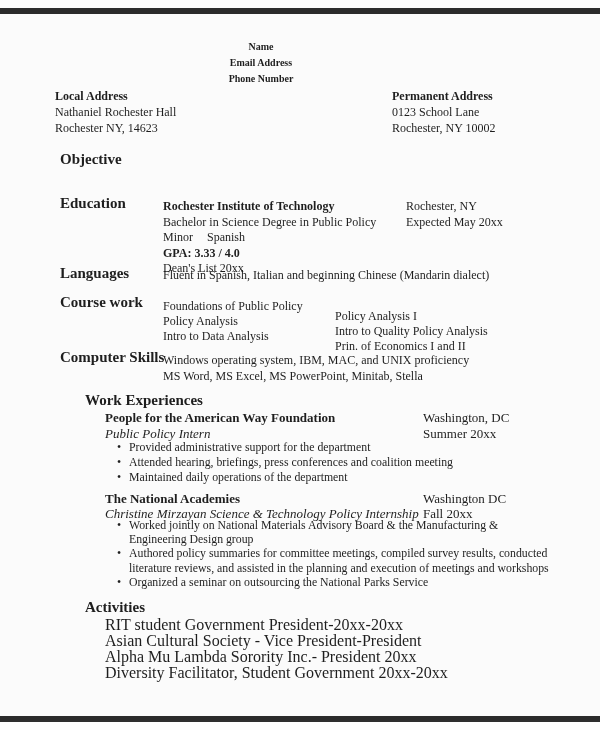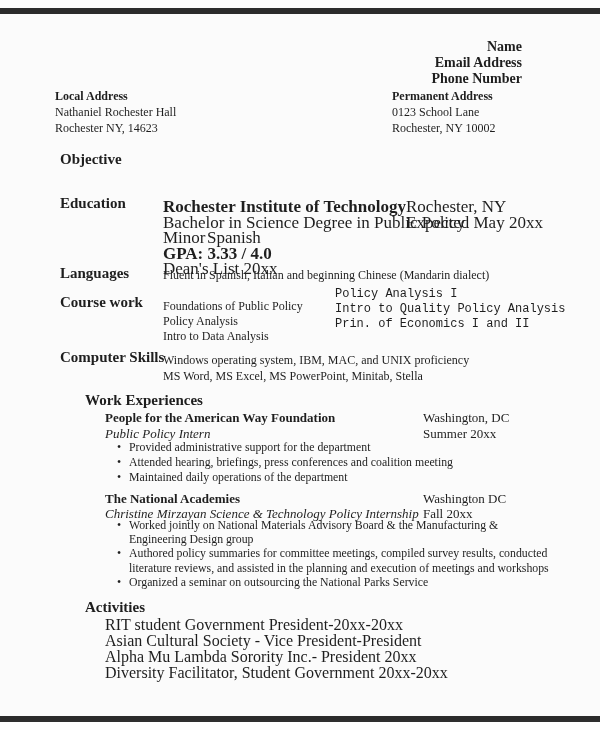--- a/index.html
+++ b/index.html
@@ -10,25 +10,25 @@
     color:#1e1e1e;
     -webkit-font-smoothing:antialiased;
   }
   .page{position:relative;width:600px;height:730px;overflow:hidden;background:#fbfbfb;}
   .abs{position:absolute;white-space:nowrap;}
   .bar{position:absolute;left:0;width:600px;height:6px;background:#2b2b2b;}
   .bar.top{top:8px;}
   .bar.bottom{top:716px;}
   .b{font-weight:bold;}
   .i{font-style:italic;}
-  .header{left:0;top:39px;width:522px;text-align:right;font-size:14px;font-weight:bold;line-height:16px;}
+  .header{left:0;top:39px;width:522px;text-align:center;font-size:10px;font-weight:bold;line-height:16px;}
   .addr{font-size:12px;line-height:16px;}
   .sec-label{font-size:15px;font-weight:bold;}
   .content{font-size:12px;line-height:16px;}
-  .edu{font-size:17px;line-height:15.5px;}
+  .edu{font-size:12px;line-height:15.5px;}
   .course{font-size:12px;line-height:15px;}
   .heading{font-size:15px;font-weight:bold;margin-left:28px;}
   .jobline{font-size:13px;}
   .bullets{font-size:11.8px;}
   .blt-line{display:flex;}
   .blt{width:12px;flex:0 0 12px;}
   .cont{padding-left:12px;}
   .minor-key{display:inline-block;width:44px;}
   .acts{font-size:16px;line-height:16px;}
 </style>
@@ -74,21 +74,21 @@
 
   <div class="abs sec-label" style="left:60px;top:265px;">Languages</div>
   <div class="abs content" style="left:163px;top:267px;">Fluent in Spanish, Italian and beginning Chinese (Mandarin dialect)</div>
 
   <div class="abs sec-label" style="left:60px;top:294px;">Course work</div>
   <div class="abs course" style="left:163px;top:299px;">
     <div>Foundations of Public Policy</div>
     <div>Policy Analysis</div>
     <div>Intro to Data Analysis</div>
   </div>
-  <div class="abs course" style="left:335px;top:287px;font-family:Liberation Mono, monospace;">
+  <div class="abs course" style="left:335px;top:309px;">
     <div>Policy Analysis I</div>
     <div>Intro to Quality Policy Analysis</div>
     <div>Prin. of Economics I and II</div>
   </div>
 
   <div class="abs sec-label" style="left:60px;top:349px;">Computer Skills</div>
   <div class="abs content" style="left:163px;top:352px;">
     <div>Windows operating system, IBM, MAC, and UNIX proficiency</div>
     <div>MS Word, MS Excel, MS PowerPoint, Minitab, Stella</div>
   </div>

